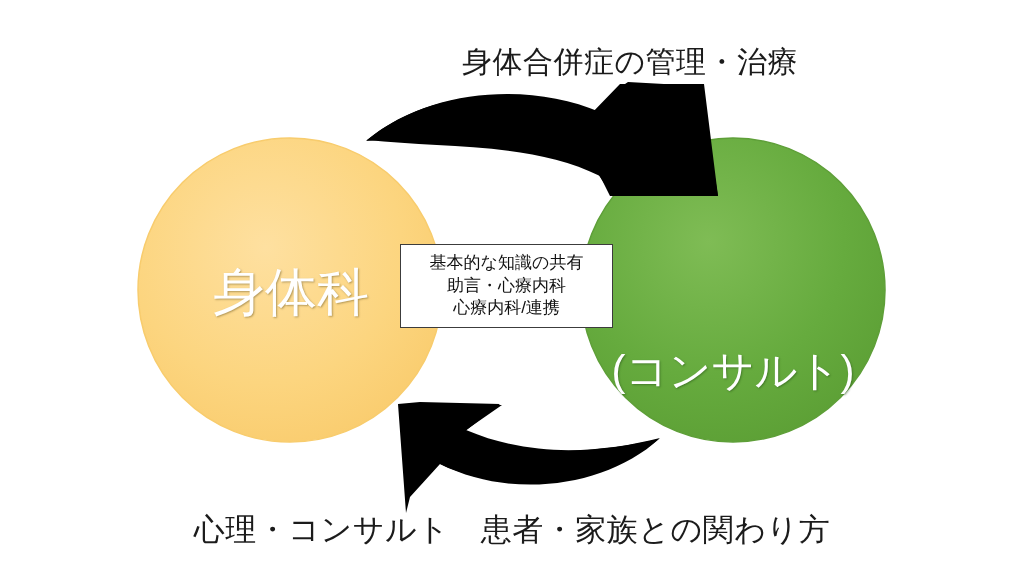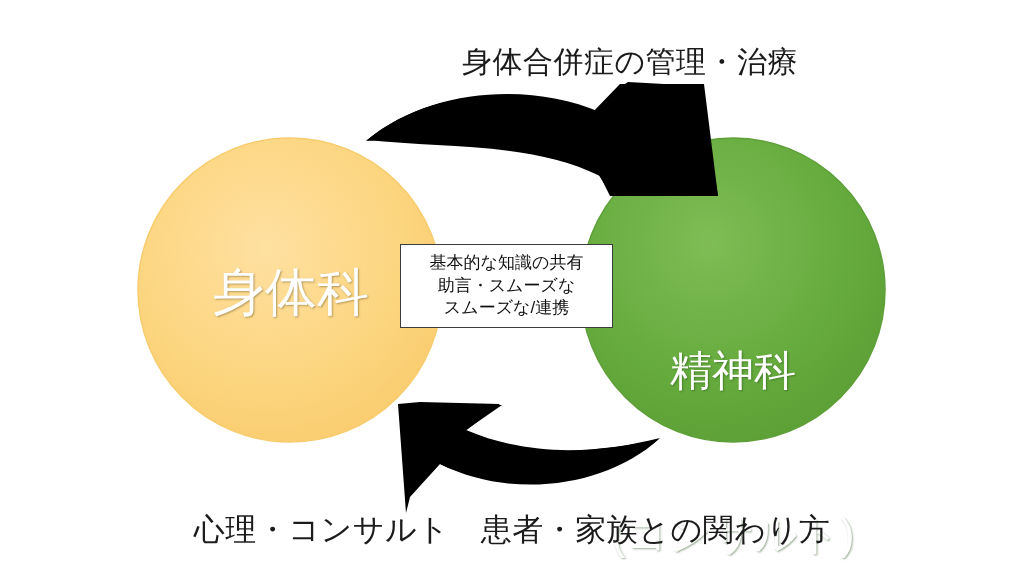--- a/index.html
+++ b/index.html
@@ -154,25 +154,24 @@
              L 466,430
              C 534,459 604,452 660,438 Z"></path>
 
   </svg>
 
   <div class="txt" id="label-top">身体合併症の管理・治療</div>
 
   <div class="txt circle-label" id="label-left-circle">身体科</div>
 
   <div class="txt circle-label" id="label-right-circle">
-    <div>精神科</div>
     <div>(コンサルト)</div>
   </div>
 
   <div id="center-box">
     <div class="cb-line">基本的な知識の共有</div>
-    <div class="cb-line">助言・スムーズな</div>
-    <div class="cb-line">スムーズな/連携</div>
+    <div class="cb-line">助言・心療内科</div>
+    <div class="cb-line">心療内科/連携</div>
   </div>
 
   <div class="txt" id="label-bottom">心理・コンサルト　患者・家族との関わり方</div>
 
 </div>
 
 </body></html>

